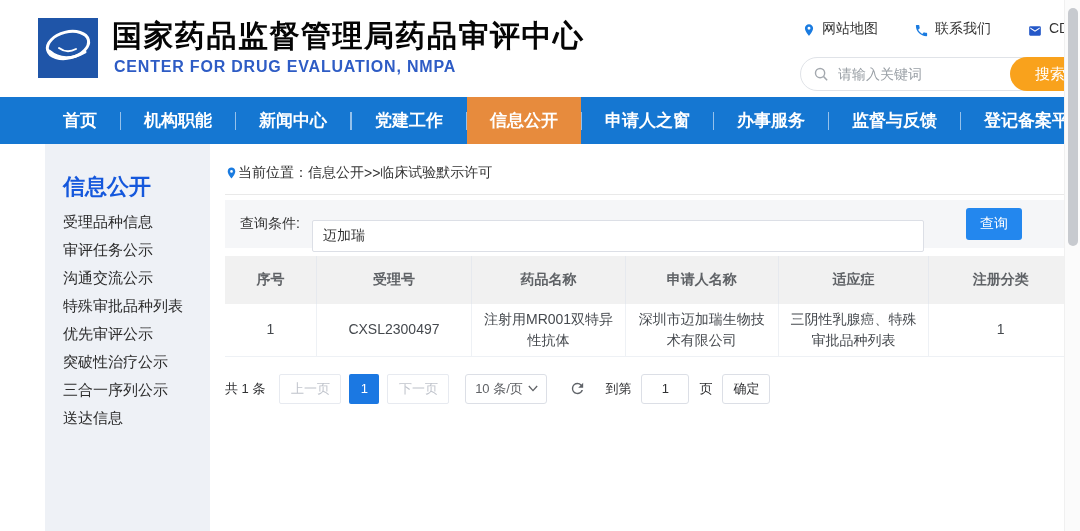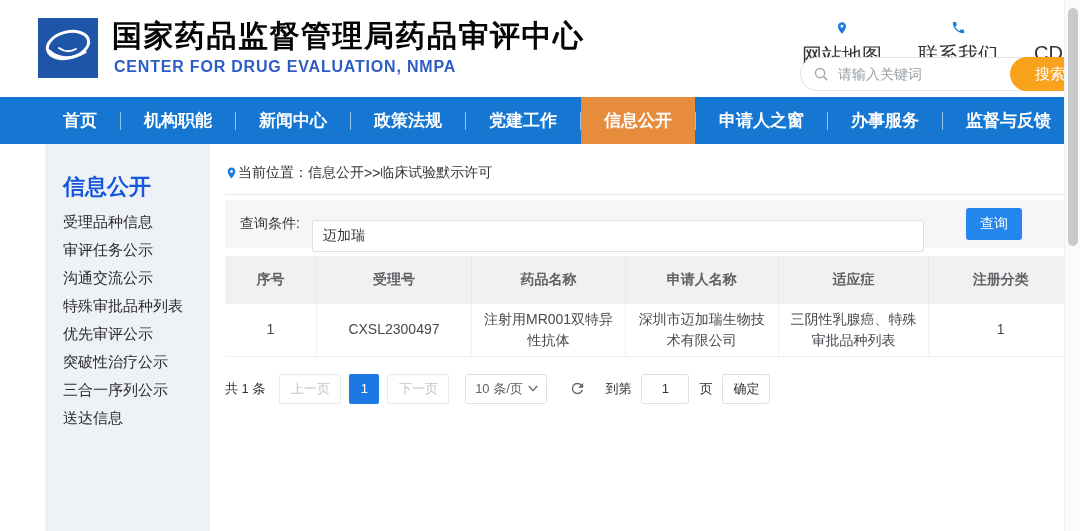--- a/index.html
+++ b/index.html
@@ -8,21 +8,21 @@
   .page { position:relative; width:1080px; height:531px; background:#fff; overflow:hidden; }
 
   
   .header { position:relative; height:97px; background:#fff; }
   .logo { position:absolute; left:38px; top:18px; width:60px; height:60px; background:#1f55a8; }
   .title-cn { position:absolute; left:112px; top:16px; font-size:30px; font-weight:700;
               color:#050505; letter-spacing:1.5px; white-space:nowrap; }
   .title-en { position:absolute; left:114px; top:58px; font-size:16px; font-weight:700;
               color:#2e5cc5; letter-spacing:.8px; white-space:nowrap; }
   .quick-links { position:absolute; left:802px; top:20px; display:flex; gap:36px; white-space:nowrap; }
-  .quick-link { display:flex; align-items:center; gap:6px; font-size:20px; color:#333; cursor:pointer;flex-direction:column; }
+  .quick-link { display:flex; align-items:flex-end; gap:6px; font-size:14px; color:#333; cursor:pointer; }
   .search-bar { position:absolute; left:800px; top:57px; width:290px; height:34px;
                 border:1px solid #e0e3e8; border-radius:18px; background:#fff;
                 display:flex; align-items:center; padding-left:12px; }
   .search-input { border:none; outline:none; flex:1; font-size:14px; color:#333; background:transparent; padding-left:8px; min-width:0; }
   .search-input::placeholder { color:#9aa0a6; }
   .search-btn { position:absolute; right:-1px; top:-1px; width:80px; height:34px; border:none;
                 border-radius:17px; background:#f9a21c; color:#fff; font-size:15px; cursor:pointer; }
 
   
   .nav { height:47px; background:#1577d2; display:flex; align-items:center; padding-left:40px; white-space:nowrap; }
@@ -142,21 +142,20 @@
     </div>
   </div>
 
   <div class="nav">
     <a class="nav-item">首页</a>
     <span class="nav-sep"></span>
     <a class="nav-item">机构职能</a>
     <span class="nav-sep"></span>
     <a class="nav-item">新闻中心</a>
     <span class="nav-sep"></span>
-    <a class="nav-item">政策法规</a>
     <span class="nav-sep"></span>
     <a class="nav-item">党建工作</a>
     <span class="nav-sep"></span>
     <a class="nav-item active">信息公开</a>
     <span class="nav-sep"></span>
     <a class="nav-item">申请人之窗</a>
     <span class="nav-sep"></span>
     <a class="nav-item">办事服务</a>
     <span class="nav-sep"></span>
     <a class="nav-item">监督与反馈</a>

